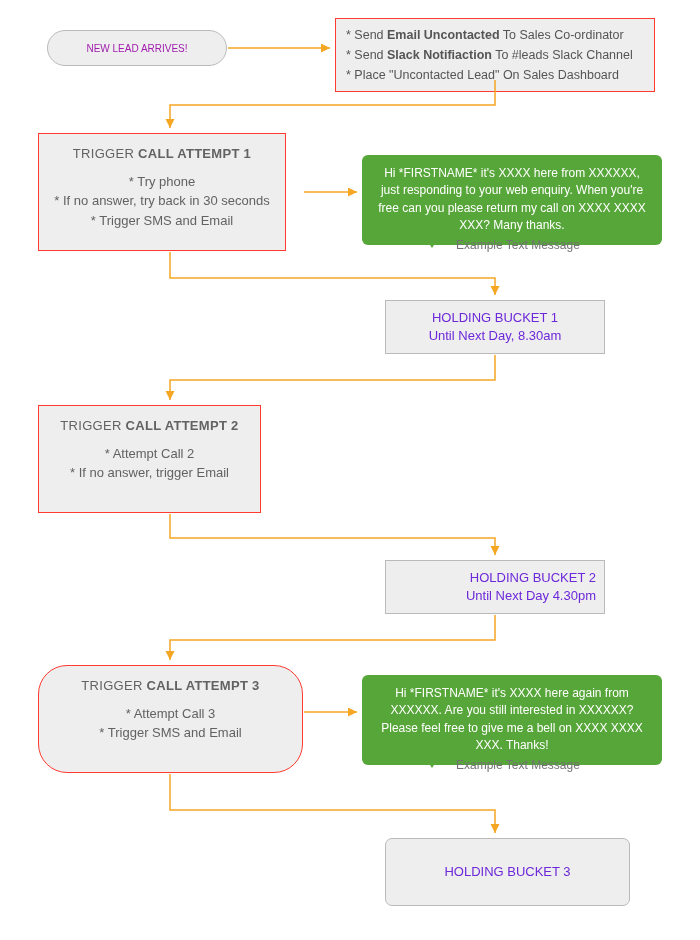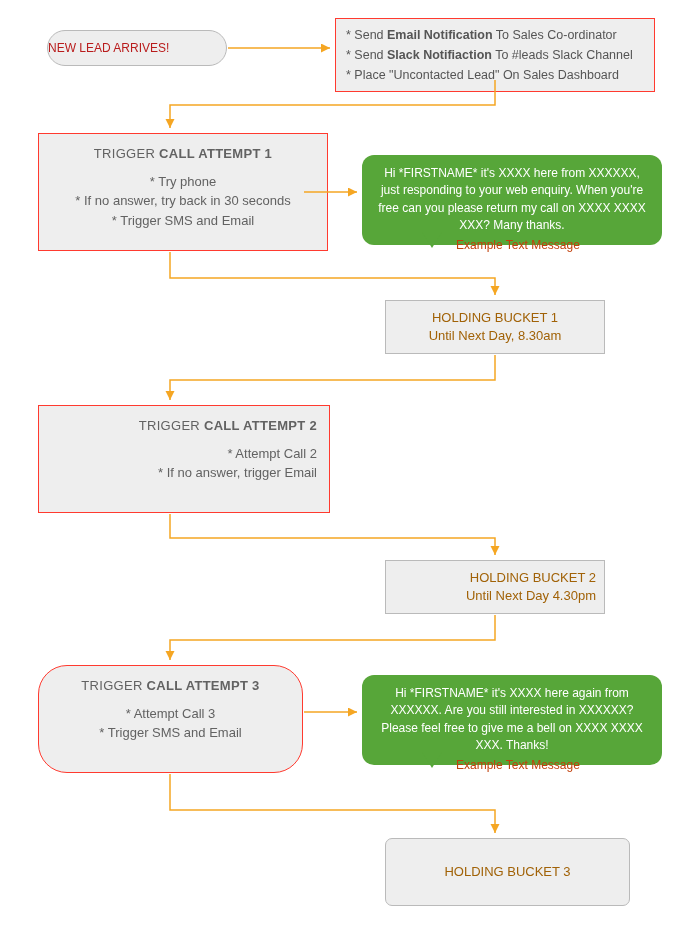--- a/index.html
+++ b/index.html
@@ -11,24 +11,25 @@
     font-family: Arial, Helvetica, sans-serif;
     position: relative;
     background: #fff;
   }
   .pill {
     position: absolute;
     background: #eeeeee;
     border: 1px solid #bababa;
     border-radius: 20px;
     text-align: center;
-    color: #b91c1c;
-    font-size: 12px;
+    color: #a21caf;
+    font-size: 10px;
     display: flex;
     align-items: center;
+    justify-content: center;
   }
   .box-grey {
     position: absolute;
     background: #eeeeee;
     border: 1px solid #ff3a2f;
     color: #626262;
     font-size: 13px;
     line-height: 1.5;
     padding: 10px 12px;
     text-align: center;
@@ -47,79 +48,79 @@
     font-size: 12.5px;
     line-height: 1.6;
     padding: 6px 10px;
     text-align: left;
   }
   .box-notif .row::before { content: "* "; }
   .hold {
     position: absolute;
     background: #eeeeee;
     border: 1px solid #bababa;
-    color: #a16207;
+    color: #6d28d9;
     font-size: 13px;
     text-align: center;
     display: flex;
     flex-direction: column;
     align-items: center;
     justify-content: center;
     line-height: 1.4;
     padding: 6px 8px;
   }
   .bubble {
     position: absolute;
     background: #57a639;
-    border-radius: 12px;
+    border-radius: 6px;
     color: #fff;
     font-size: 12px;
     line-height: 1.45;
     text-align: center;
     padding: 10px 14px;
   }
   .tail {
     position: absolute;
     width: 0; height: 0;
     border-left: 10px solid transparent;
     border-right: 10px solid transparent;
     border-top: 16px solid #57a639;
   }
   .caption {
     position: absolute;
     font-size: 12px;
-    color: #c2410c;
+    color: #737373;
   }
   svg.arrows {
     position: absolute;
     left: 0; top: 0;
     width: 700px; height: 940px;
     pointer-events: none;
   }
 </style>
 </head>
 <body>
 
 <div class="pill" style="left:47px; top:30px; width:180px; height:36px;">
   <span>NEW LEAD ARRIVES!</span>
 </div>
 
 <div class="box-notif" style="left:335px; top:18px; width:320px;">
   <div class="row">
-    <span>Send </span><b>Email Notification</b><span> To Sales Co-ordinator</span>
+    <span>Send </span><b>Email Uncontacted</b><span> To Sales Co-ordinator</span>
   </div>
   <div class="row">
     <span>Send </span><b>Slack Notifiaction</b><span> To #leads Slack Channel</span>
   </div>
   <div class="row">
     <span>Place "Uncontacted Lead" On Sales Dashboard</span>
   </div>
 </div>
 
-<div class="box-grey" style="left:38px; top:133px; width:290px; height:118px;">
+<div class="box-grey" style="left:38px; top:133px; width:248px; height:118px;">
   <div class="title-line">
     <span>TRIGGER </span><b>CALL ATTEMPT 1</b>
   </div>
   <ul>
     <li>Try phone</li>
     <li>If no answer, try back in 30 seconds</li>
     <li>Trigger SMS and Email</li>
   </ul>
 </div>
 
@@ -127,21 +128,21 @@
   <span>Hi *FIRSTNAME* it's XXXX here from XXXXXX, just responding to your web enquiry.  When you're free can you please return my call on XXXX XXXX XXX? Many thanks.</span>
 </div>
 <div class="tail" style="left:422px; top:232px;"></div>
 <div class="caption" style="left:456px; top:238px;">Example Text Message</div>
 
 <div class="hold" style="left:385px; top:300px; width:220px; height:54px;">
   <span>HOLDING BUCKET 1</span>
   <span>Until Next Day, 8.30am</span>
 </div>
 
-<div class="box-grey" style="left:38px; top:405px; width:292px; height:108px;text-align:right;">
+<div class="box-grey" style="left:38px; top:405px; width:223px; height:108px;">
   <div class="title-line">
     <span>TRIGGER </span><b>CALL ATTEMPT 2</b>
   </div>
   <ul>
     <li>Attempt Call 2</li>
     <li>If no answer, trigger Email</li>
   </ul>
 </div>
 
 <div class="hold" style="left:385px; top:560px; width:220px; height:54px;align-items:flex-end;">

